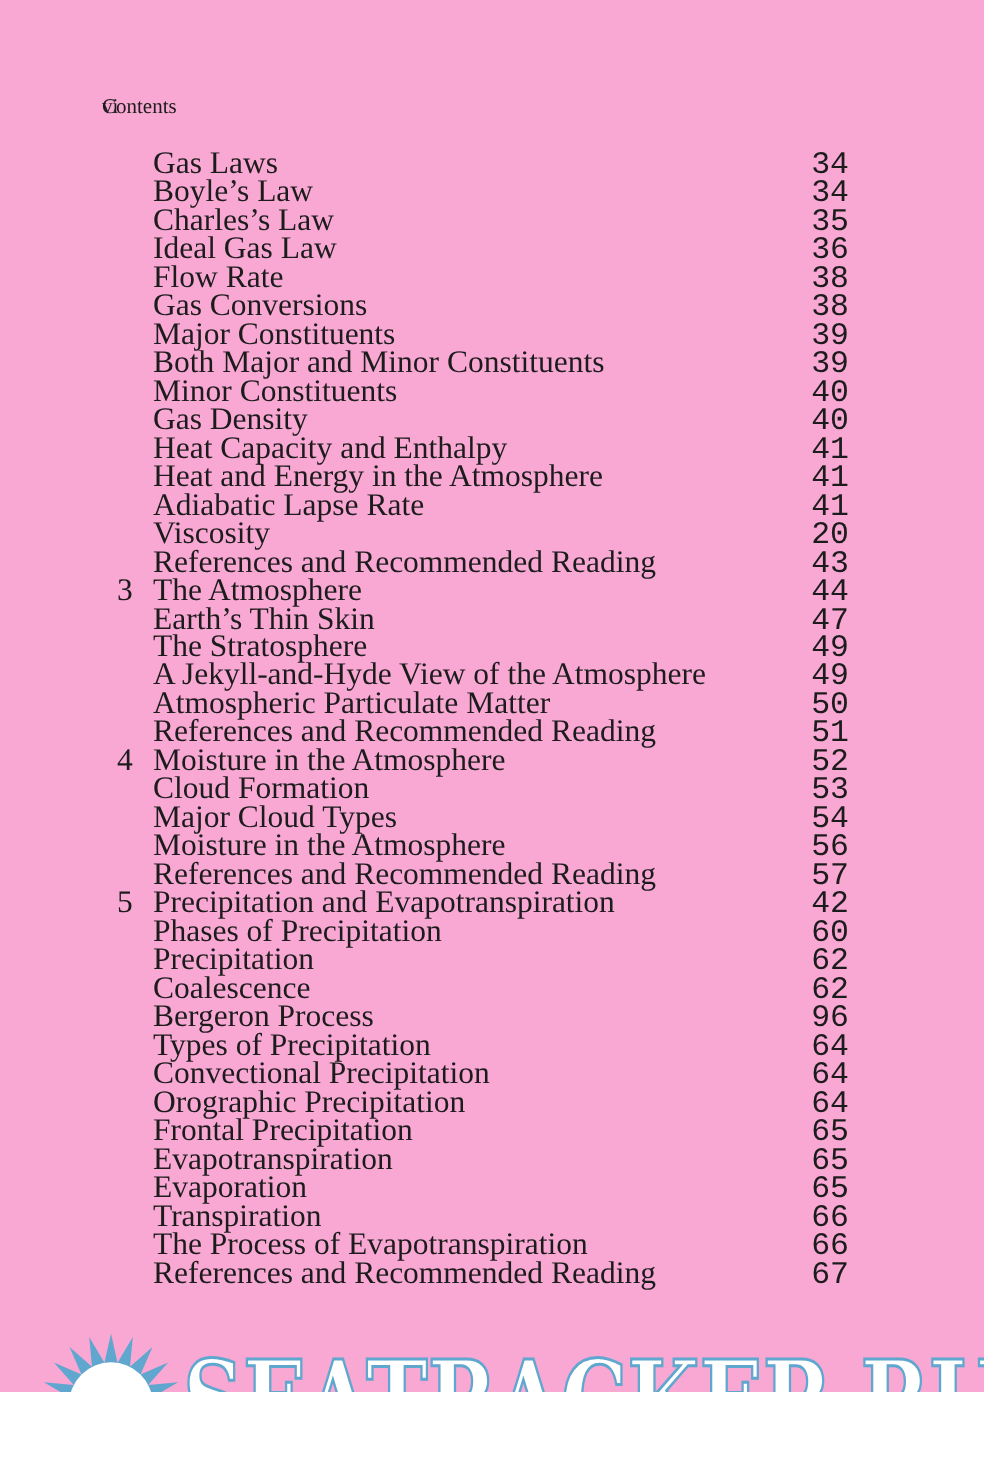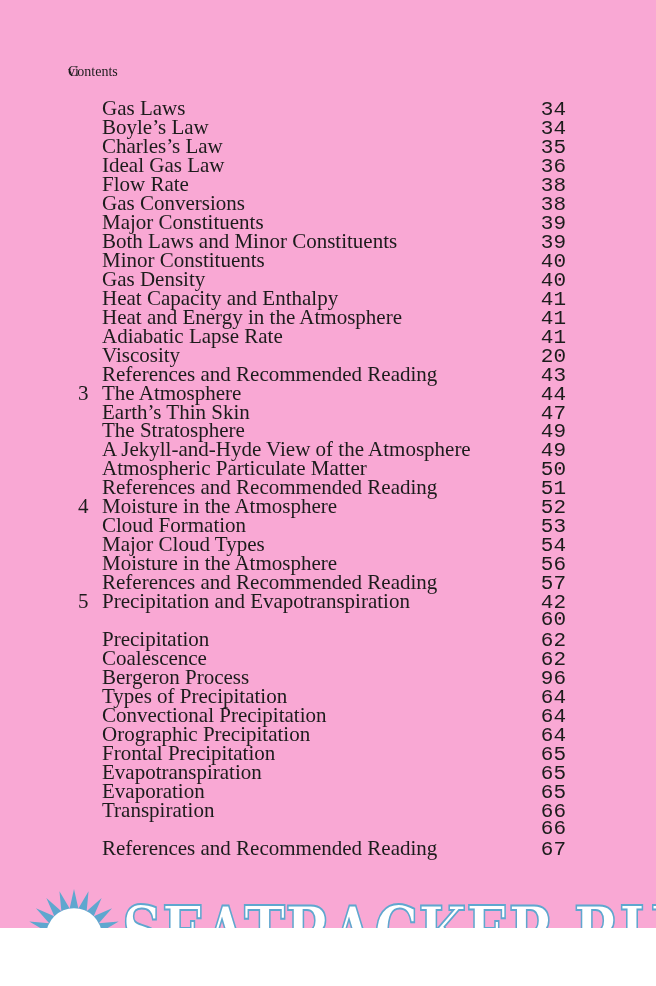--- a/index.html
+++ b/index.html
@@ -101,21 +101,21 @@
     </div>
 
     <div class="row">
       <span class="num"></span>
       <span class="title">Major Constituents</span>
       <span class="page-num">39</span>
     </div>
 
     <div class="row">
       <span class="num"></span>
-      <span class="title">Both Laws and Minor Constituents</span>
+      <span class="title">Both Major and Minor Constituents</span>
       <span class="page-num">39</span>
     </div>
 
     <div class="row">
       <span class="num"></span>
       <span class="title">Minor Constituents</span>
       <span class="page-num">40</span>
     </div>
 
     <div class="row">
@@ -222,20 +222,21 @@
     </div>
 
     <div class="row">
       <span class="num">5</span>
       <span class="title">Precipitation and Evapotranspiration</span>
       <span class="page-num">42</span>
     </div>
 
     <div class="row">
       <span class="num"></span>
+      <span class="title">Phases of Precipitation</span>
       <span class="page-num">60</span>
     </div>
 
     <div class="row">
       <span class="num"></span>
       <span class="title">Precipitation</span>
       <span class="page-num">62</span>
     </div>
 
     <div class="row">
@@ -287,20 +288,21 @@
     </div>
 
     <div class="row">
       <span class="num"></span>
       <span class="title">Transpiration</span>
       <span class="page-num">66</span>
     </div>
 
     <div class="row">
       <span class="num"></span>
+      <span class="title">The Process of Evapotranspiration</span>
       <span class="page-num">66</span>
     </div>
 
     <div class="row">
       <span class="num"></span>
       <span class="title">References and Recommended Reading</span>
       <span class="page-num">67</span>
     </div>
   </div>
 

